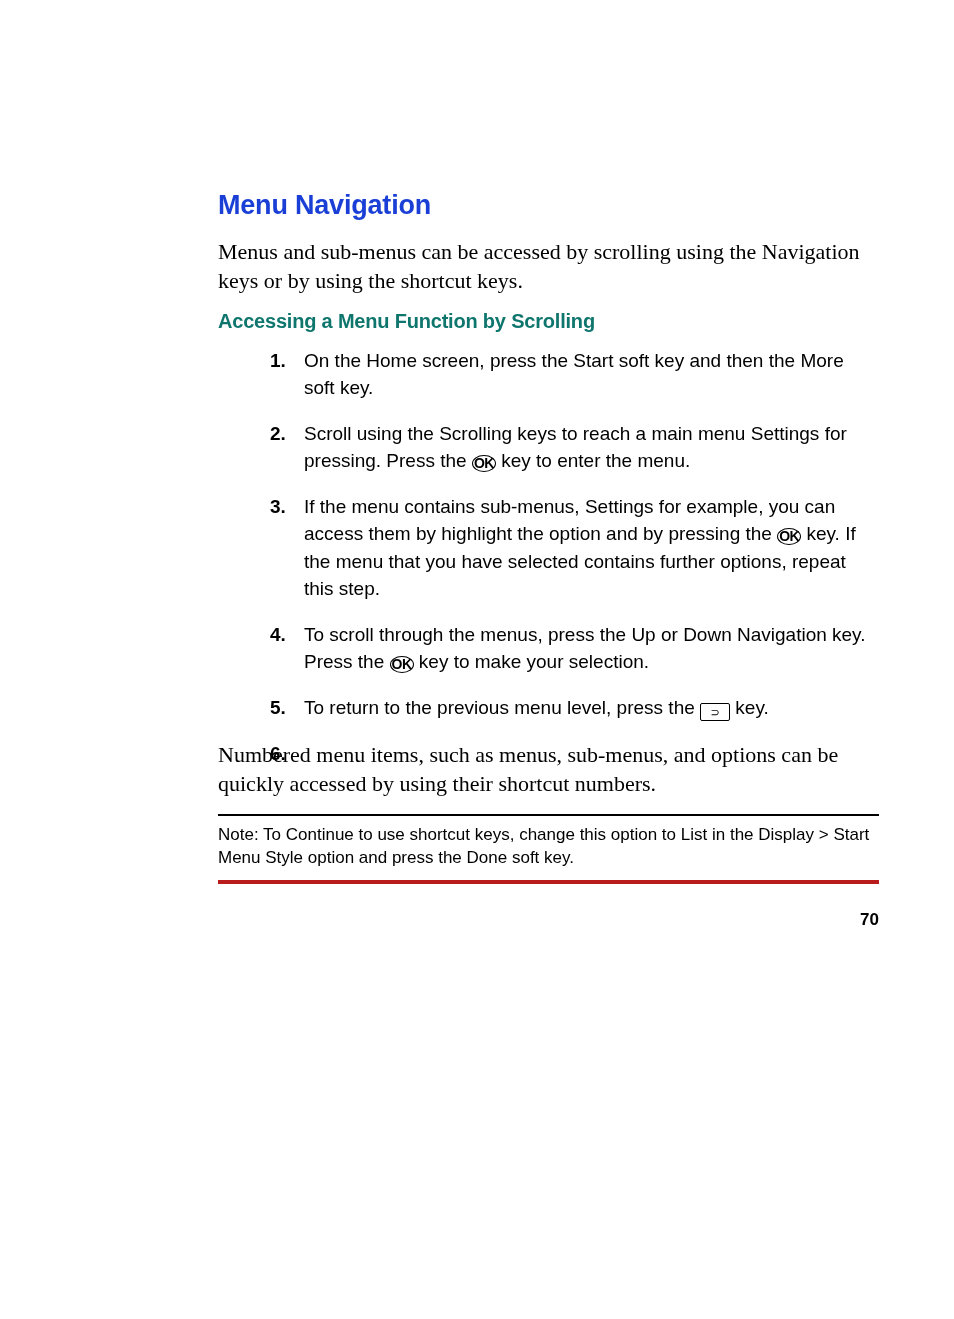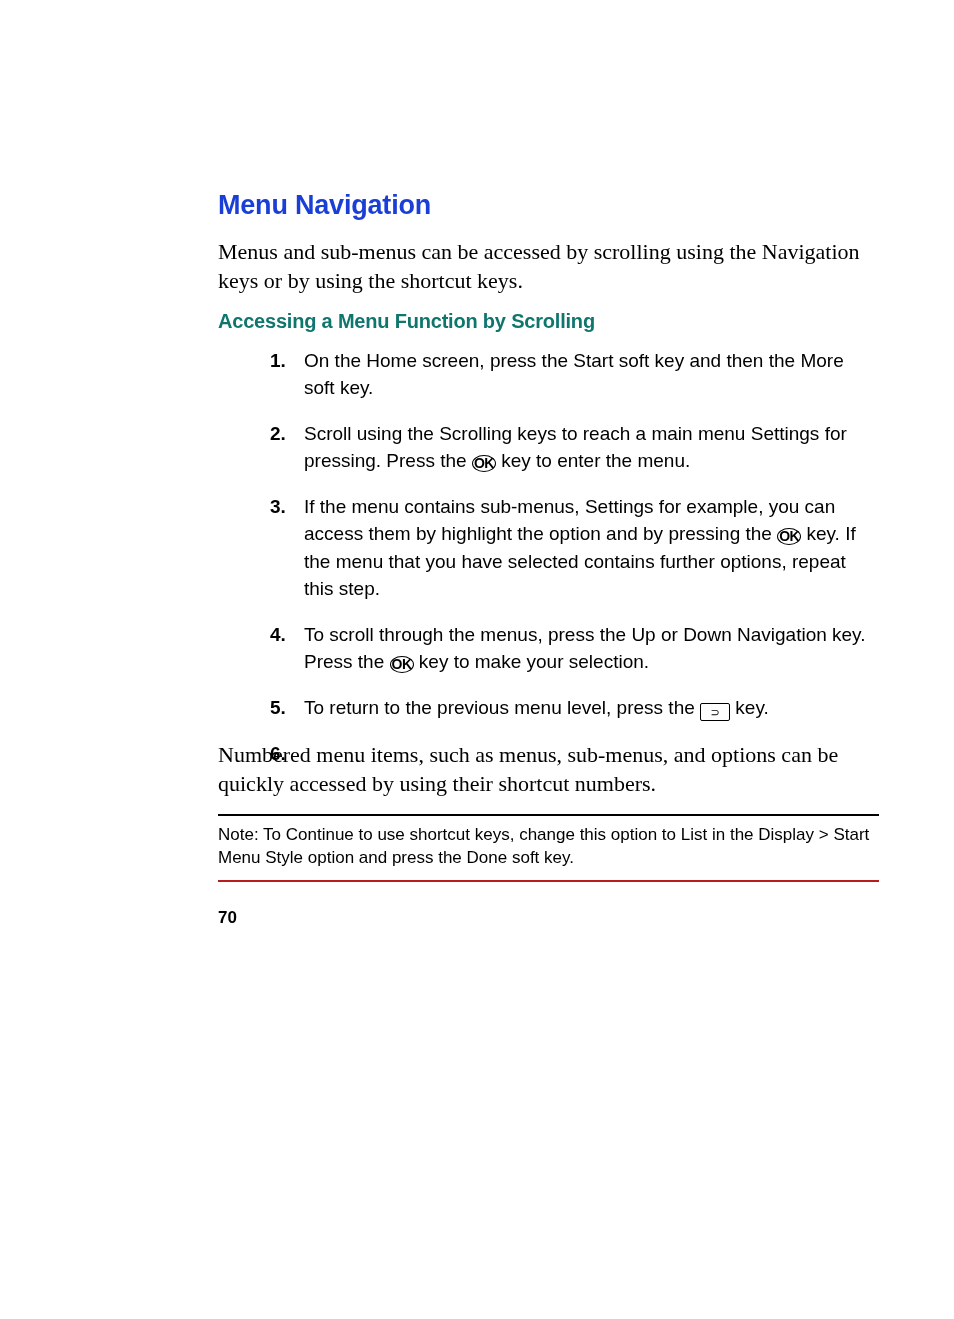--- a/index.html
+++ b/index.html
@@ -96,32 +96,33 @@
     display: inline-flex;
     align-items: center;
     justify-content: center;
     width: 30px;
     height: 18px;
     vertical-align: -3px;
   }
   .end-icon svg { display: block; }
   .note-block {
     border-top: 2px solid #000;
-    border-bottom: 2px solid #b91c1c;
+    border-bottom: 4px solid #b91c1c;
     padding: 8px 0 10px 0;
     margin: 16px 0 18px 0;
     font-family: Arial, Helvetica, sans-serif;
     font-size: 17px;
     line-height: 1.35;
   }
   .pagenum {
     font-family: Arial, Helvetica, sans-serif;
     font-weight: 700;
     font-size: 17px;
     margin-top: 26px;
+    text-align: right;
   }
 </style>
 </head>
 <body>
 
 <div class="page">
 
   <h2 class="section">Menu Navigation</h2>
 
   <p class="intro">Menus and sub-menus can be accessed by scrolling using the Navigation keys or by using the shortcut keys.</p>

